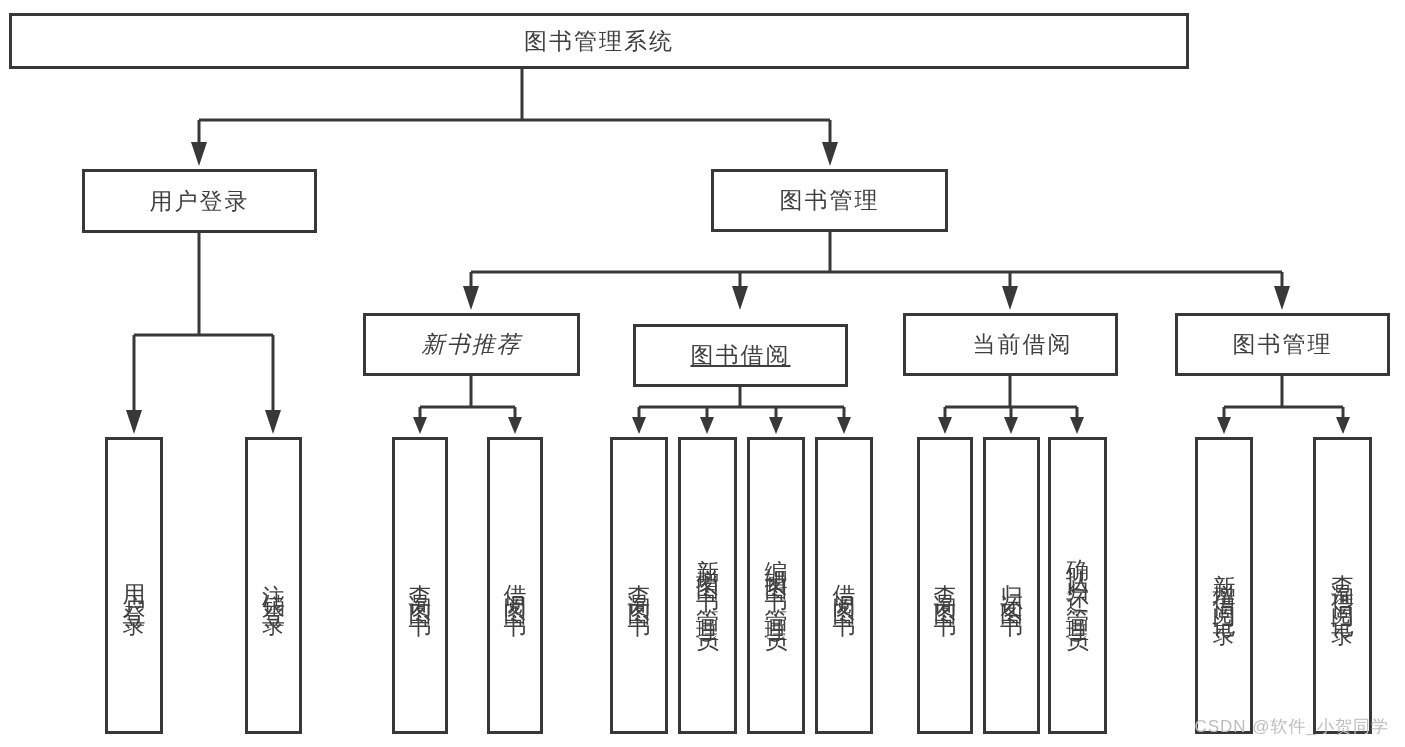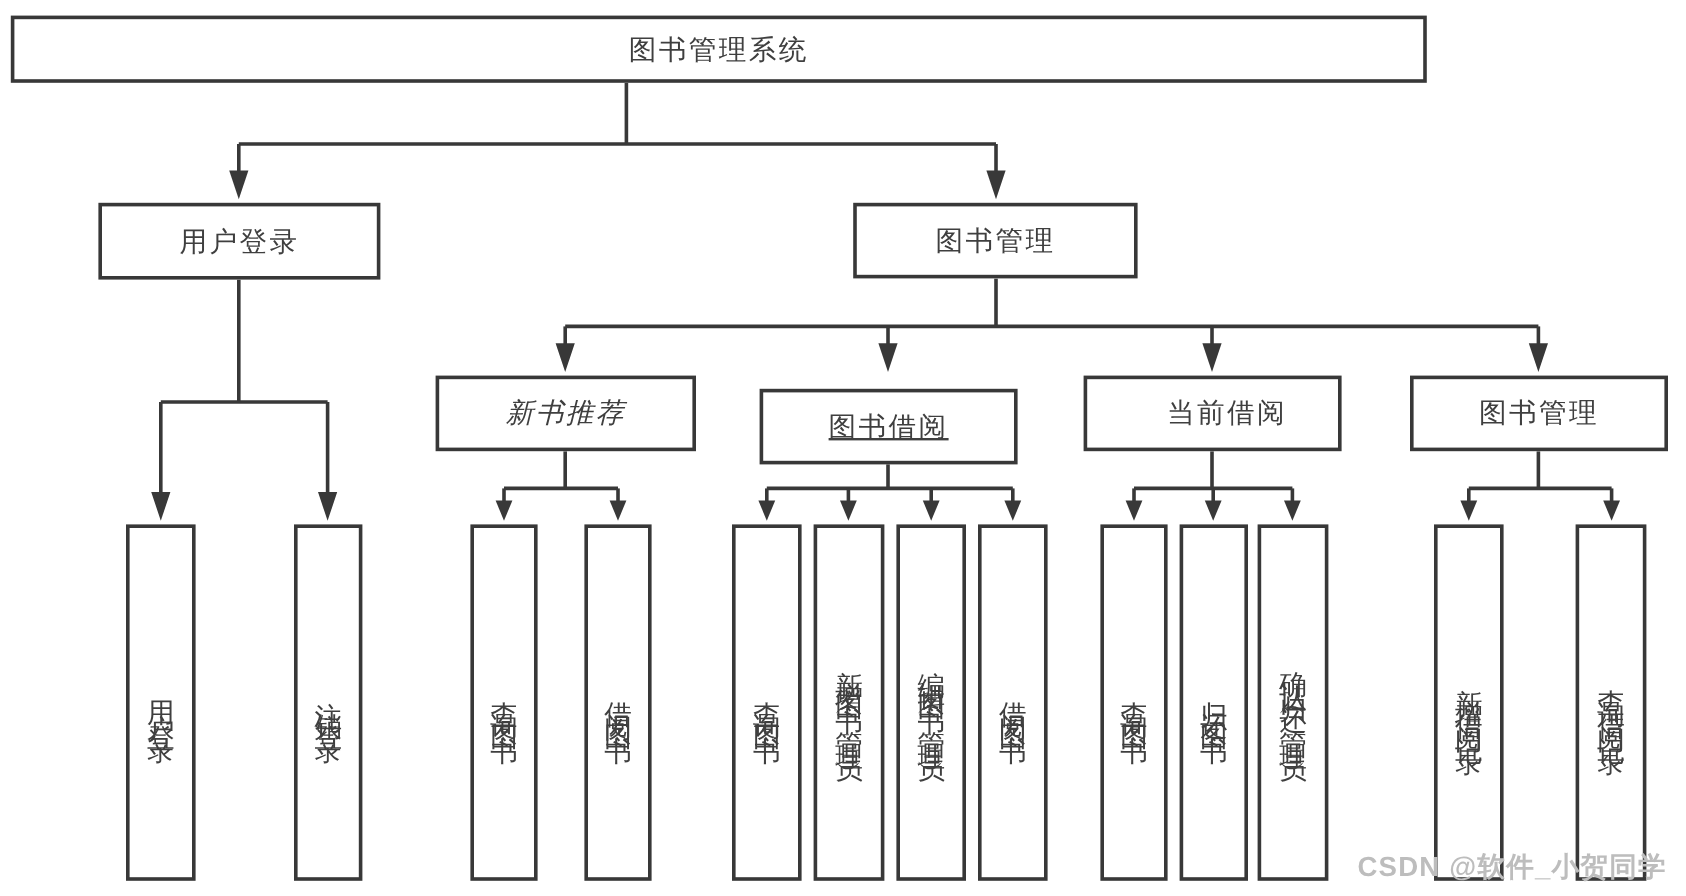--- a/index.html
+++ b/index.html
@@ -20,21 +20,21 @@
     display:flex; align-items:center; justify-content:center;
     color:var(--text); font-size:23px; letter-spacing:2px;
     white-space:nowrap;
   }
   .node.v {
     writing-mode:vertical-rl; text-orientation:mixed;
     letter-spacing:10px; line-height:1; white-space:normal;
   }
   .watermark {
     position:absolute; right:16px; bottom:9px; z-index:3;
-    color:var(--watermark); font-size:23px; letter-spacing:1px;font-weight:bold;
+    color:var(--watermark); font-size:17px; letter-spacing:1px;
   }
 </style>
 </head>
 <body>
 
 <div class="stage">
 
   <svg class="connectors" width="1405" height="747" aria-hidden="true">
 
     <path d="M522,69 L522,120 M199,120 L830,120"></path>

